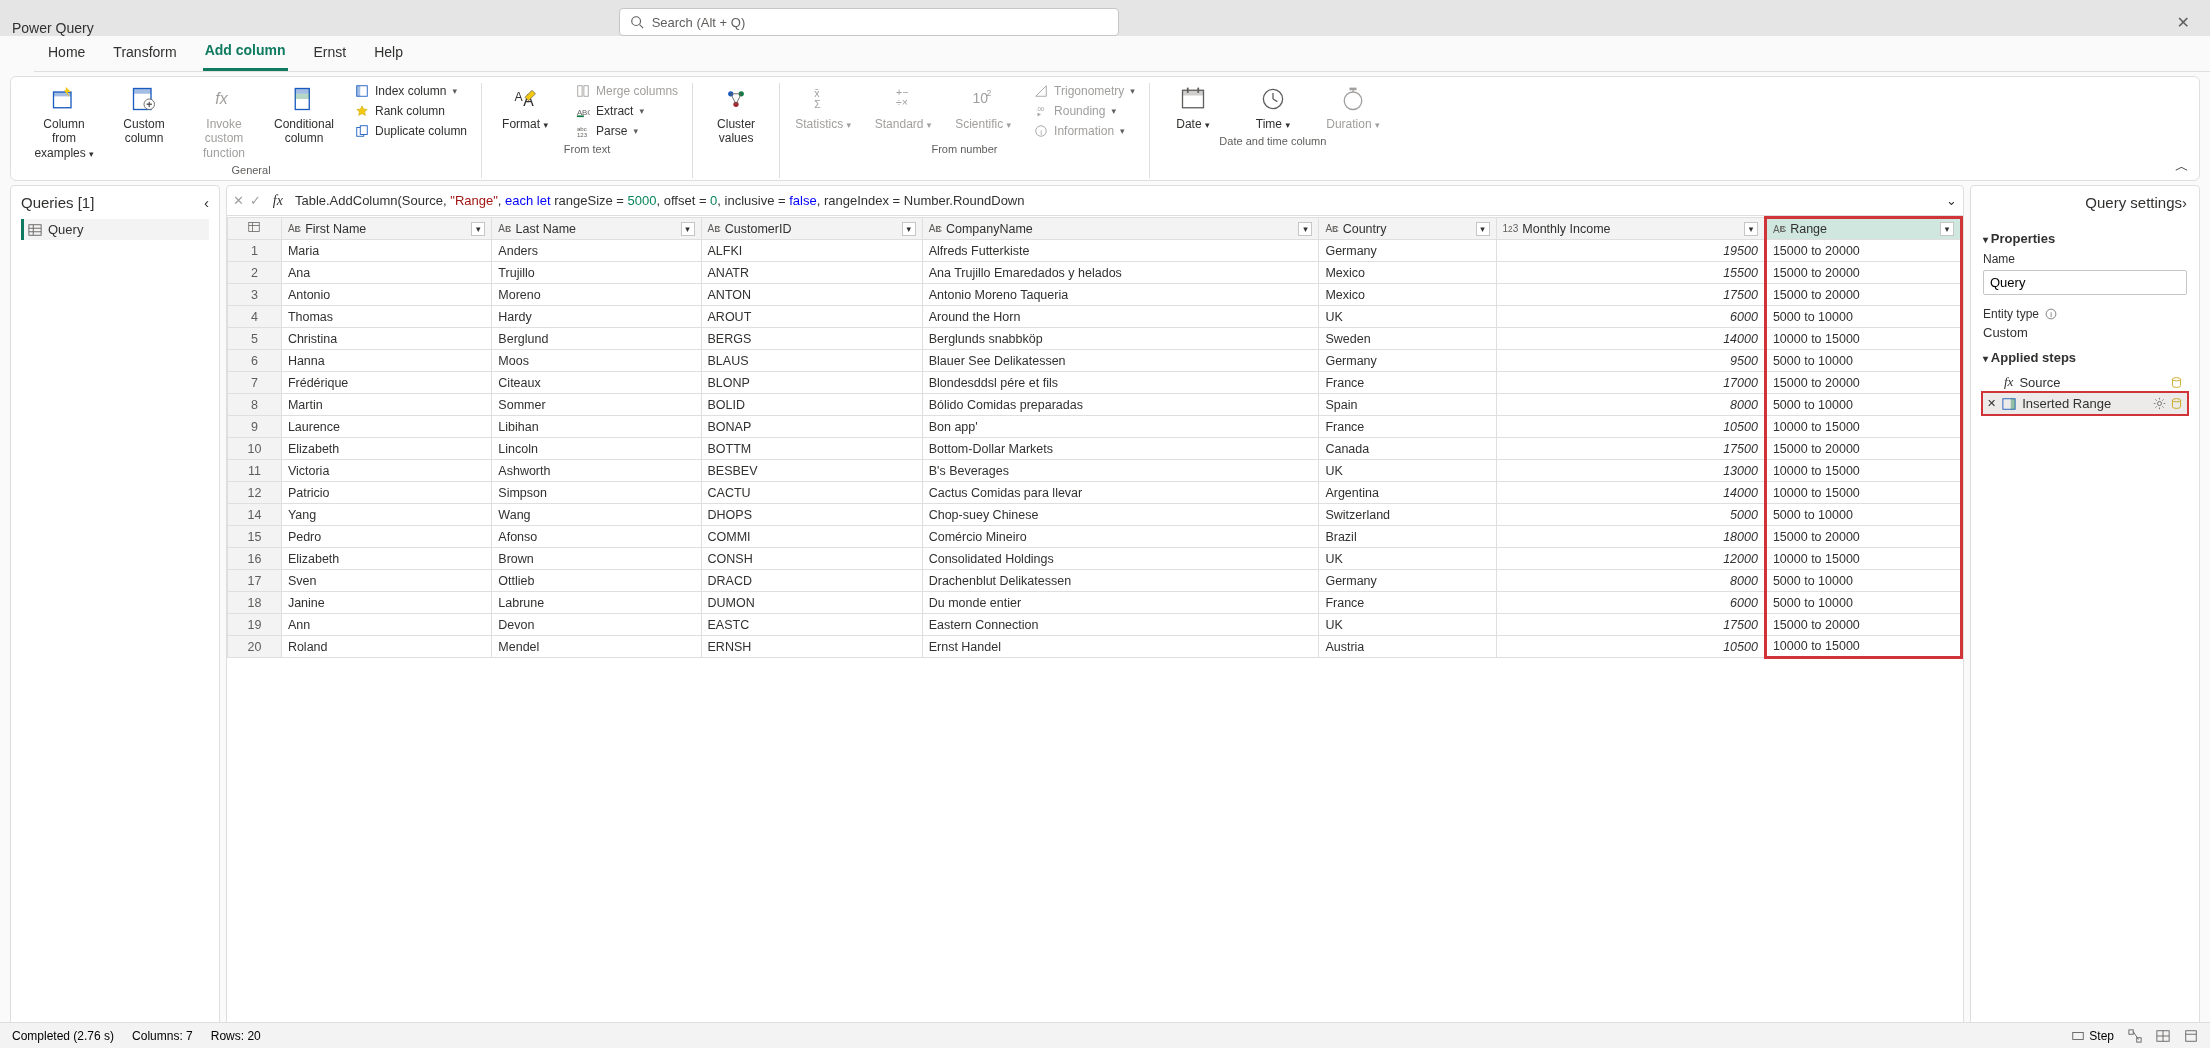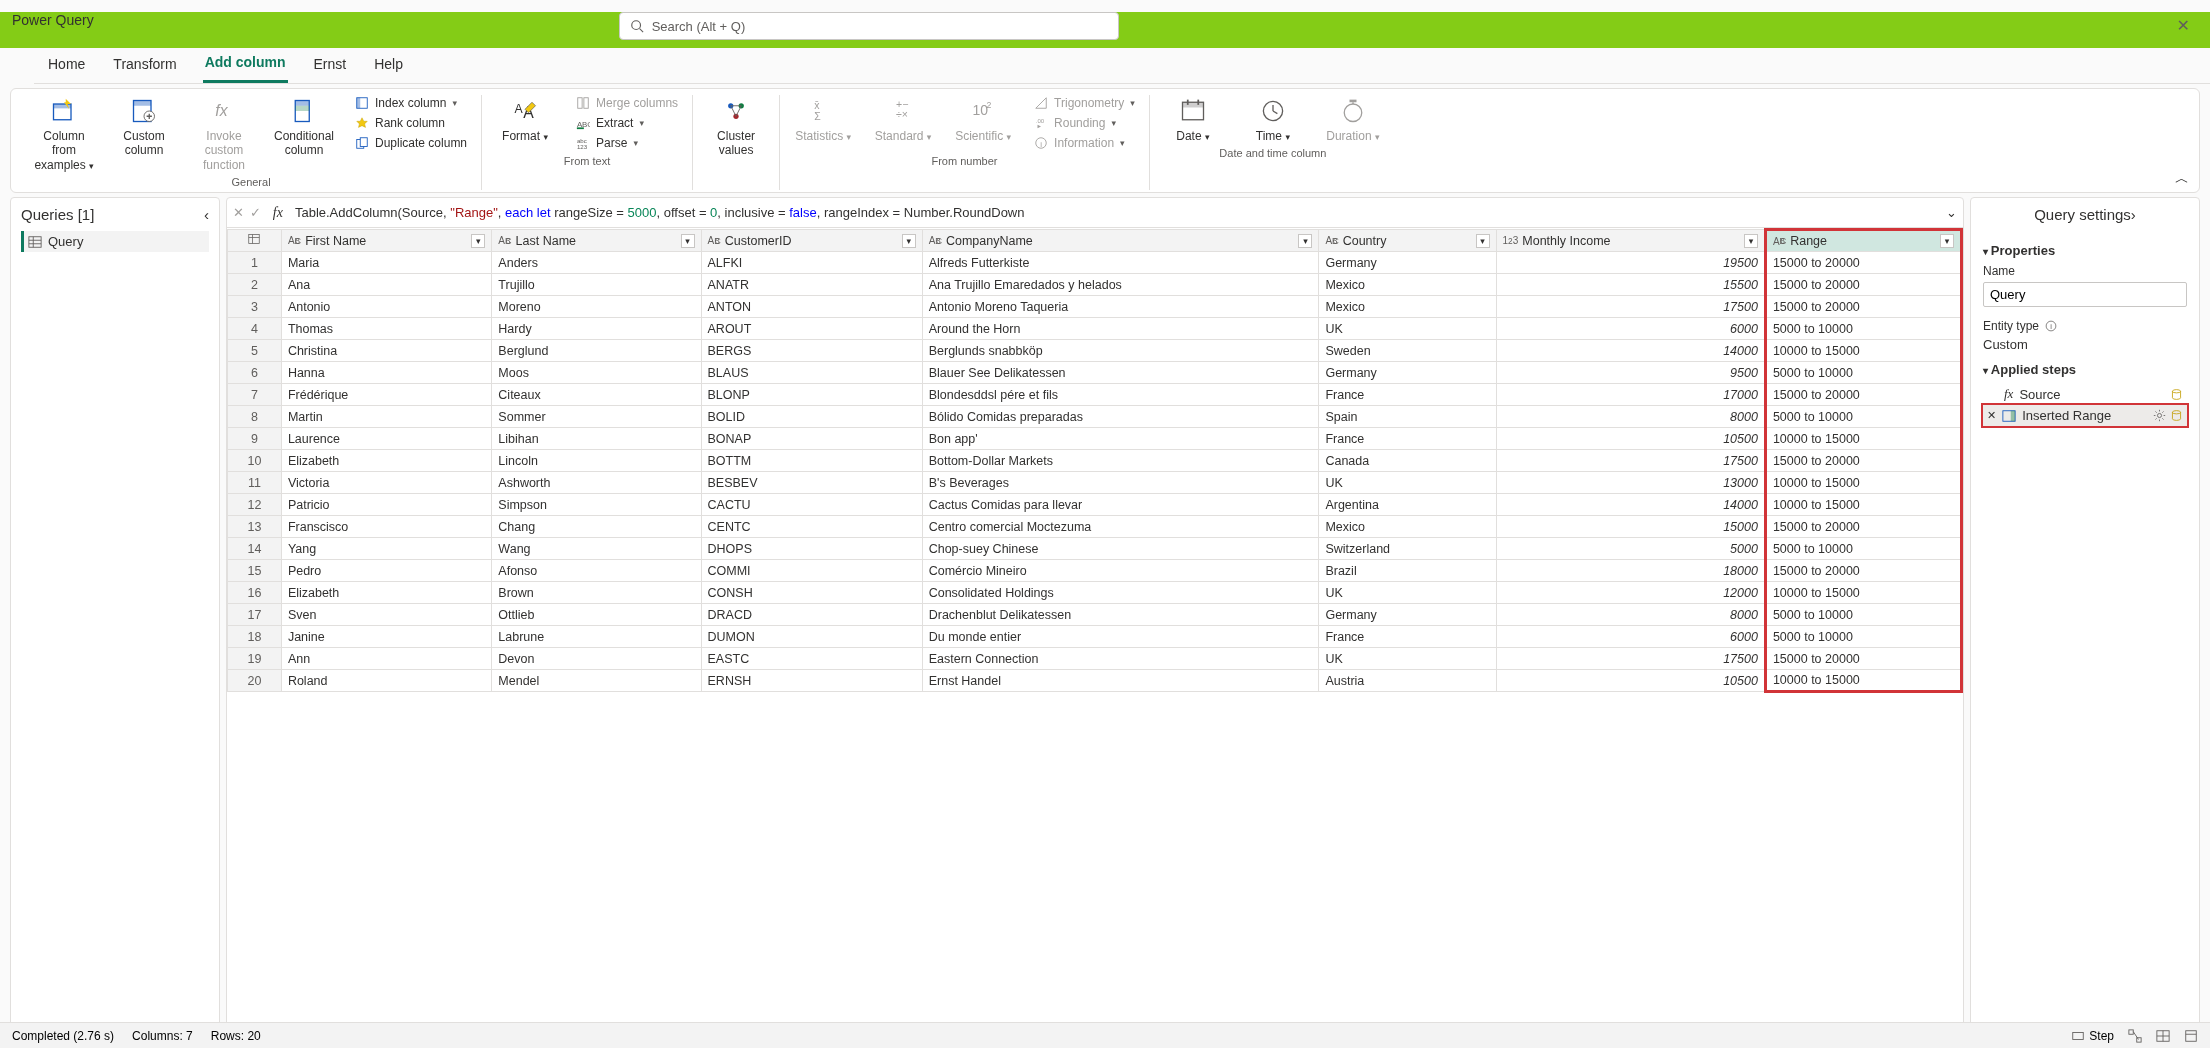--- a/index.html
+++ b/index.html
@@ -1,18 +1,18 @@
 <!DOCTYPE html>
 <html><head>
 <meta charset="utf-8">
 <style>
 * { box-sizing: border-box; margin: 0; padding: 0; font-family: "Segoe UI", Arial, sans-serif; }
 body { background: #fafafa; font-size: 13px; color: #323130; overflow: hidden; }
 
-.titlebar { display: flex; align-items: flex-start; height: 36px; padding: 0 12px; background: #84cc16; margin-top: 12px; }
+.titlebar { display: flex; align-items: flex-end; height: 36px; padding: 0 12px; background: #e5e5e5; }
 .titlebar .title { font-size: 14px; }
 .titlebar .search { margin: 0 auto; display: flex; align-items: center; width: 500px; height: 28px; border: 1px solid #c8c6c4; border-radius: 4px; background: #fff; padding: 0 10px; color: #605e5c; }
 .titlebar .search svg { margin-right: 8px; }
 .titlebar .close-x { margin-left: auto; font-size: 16px; color: #605e5c; padding: 4px 8px; cursor: pointer; }
 
 .tabs { display: flex; align-items: center; height: 36px; padding: 0 12px; background: #fafafa; border-bottom: 1px solid #e1dfdd; gap: 24px; margin-left: 34px; }
 .tab { padding: 6px 2px 10px; font-size: 14px; color: #323130; cursor: pointer; }
 .tab.active { color: #0e7a5f; border-bottom: 3px solid #0e7a5f; font-weight: 600; }
 
 .ribbon { display: flex; align-items: stretch; background: #fff; border: 1px solid #e1dfdd; border-radius: 6px; margin: 4px 10px; padding: 6px 10px 2px; position: relative; }
@@ -52,21 +52,21 @@
 table.grid th .col-hdr { display: flex; align-items: center; gap: 4px; }
 table.grid th .filter-caret { margin-left: auto; border: 1px solid #c8c6c4; width: 14px; height: 14px; display: flex; align-items: center; justify-content: center; font-size: 9px; background: #fff; cursor: pointer; }
 table.grid th.sel { background: #d0e7e0; }
 table.grid td.num { text-align: right; font-style: italic; }
 table.grid td.range-cell { border-left: 3px solid #d13438; border-right: 3px solid #d13438; }
 table.grid th.range-hdr { border-left: 3px solid #d13438; border-right: 3px solid #d13438; border-top: 3px solid #d13438; }
 table.grid tr:last-child td.range-cell { border-bottom: 3px solid #d13438; }
 .type-ico { font-size: 10px; color: #605e5c; display: inline-flex; align-items: center; }
 
 .settings-panel { width: 230px; padding: 8px 12px; position: relative; }
-.settings-panel .hdr { display: flex; justify-content: center; align-items: center; font-size: 15px; margin-bottom: 10px; }
+.settings-panel .hdr { display: flex; justify-content: flex-end; align-items: center; font-size: 15px; margin-bottom: 10px; }
 .sect { font-size: 13px; font-weight: 600; margin: 10px 0 6px; cursor: pointer; }
 .sect::before { content: "▾ "; font-size: 10px; }
 .name-input { width: 100%; border: 1px solid #c8c6c4; padding: 4px 6px; border-radius: 2px; font-size: 13px; }
 .step { display: flex; align-items: center; gap: 6px; padding: 3px 4px; font-size: 13px; cursor: pointer; }
 .step.sel { background: #edebe9; outline: 2px solid #d13438; }
 .step .step-actions { margin-left: auto; display: flex; gap: 4px; color: #605e5c; }
 .entity-row { display:flex; align-items:center; gap:6px; }
 
 .statusbar { position: fixed; bottom: 0; left: 0; right: 0; height: 26px; background: #f3f3f3; border-top: 1px solid #e1dfdd; display: flex; align-items: center; padding: 0 12px; font-size: 12px; color: #000000; gap: 18px; }
 .statusbar .right { margin-left: auto; display: flex; gap: 14px; align-items: center; }
@@ -521,30 +521,20 @@
               <td class="rownum">12</td>
               <td>Patricio</td>
               <td>Simpson</td>
               <td>CACTU</td>
               <td>Cactus Comidas para llevar</td>
               <td>Argentina</td>
               <td class="num">14000</td>
               <td class="range-cell">10000 to 15000</td>
             </tr>
             <tr>
-              <td class="rownum">13</td>
-              <td>Franscisco</td>
-              <td>Chang</td>
-              <td>CENTC</td>
-              <td>Centro comercial Moctezuma</td>
-              <td>Mexico</td>
-              <td class="num">15000</td>
-              <td class="range-cell">15000 to 20000</td>
-            </tr>
-            <tr>
               <td class="rownum">14</td>
               <td>Yang</td>
               <td>Wang</td>
               <td>DHOPS</td>
               <td>Chop-suey Chinese</td>
               <td>Switzerland</td>
               <td class="num">5000</td>
               <td class="range-cell">5000 to 10000</td>
             </tr>
             <tr>

